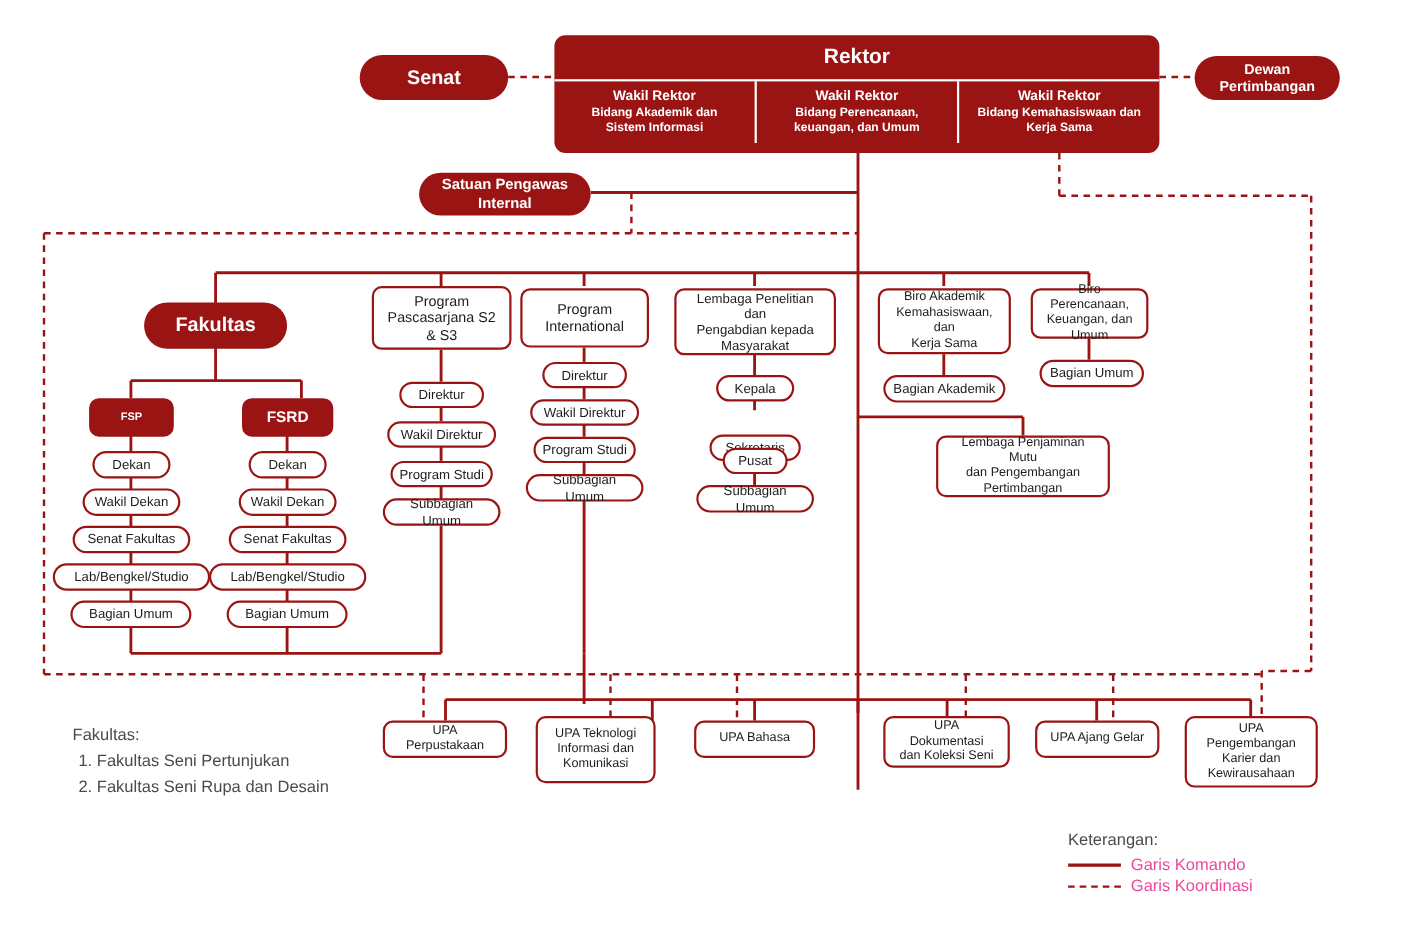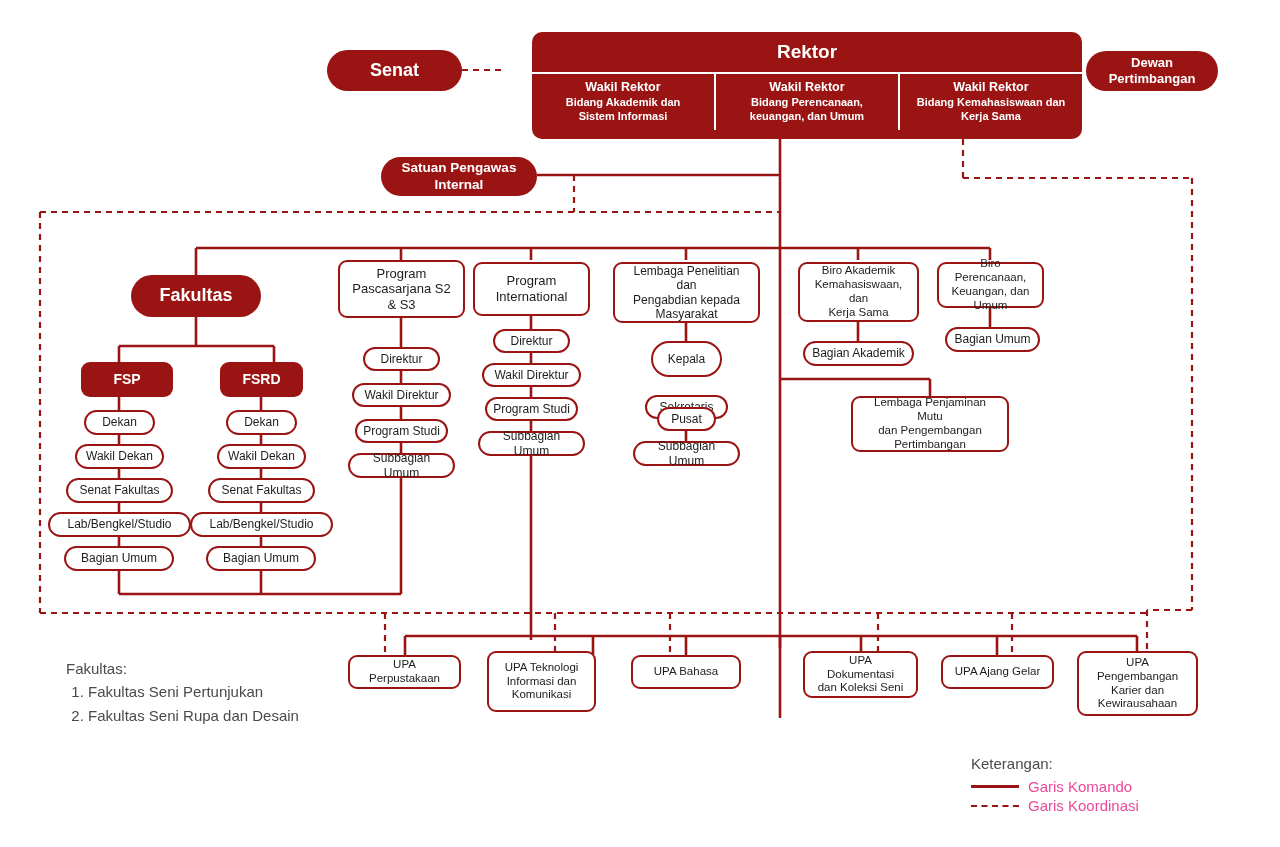--- a/index.html
+++ b/index.html
@@ -205,21 +205,21 @@
       <path d="M385,613 L385,655" stroke-dasharray="6 5" stroke-width="2.2"></path>
       <path d="M555,613 L555,655" stroke-dasharray="6 5" stroke-width="2.2"></path>
       <path d="M670,613 L670,655" stroke-dasharray="6 5" stroke-width="2.2"></path>
       <path d="M878,613 L878,655" stroke-dasharray="6 5" stroke-width="2.2"></path>
       <path d="M1012,613 L1012,655" stroke-dasharray="6 5" stroke-width="2.2"></path>
 
       <path d="M780,636 L780,718"></path>
     </g>
   </svg>
 
-  <div class="rektor-wrap" style="left:504px; top:32px; width:550px; height:107px;margin-left:28px;">
+  <div class="rektor-wrap" style="left:504px; top:32px; width:550px; height:107px;">
     <div class="rektor-title">Rektor</div>
     <div class="rektor-row">
       <div class="rektor-cell">
         <div>
           <span class="rc-title">Wakil Rektor</span>
           <span class="rc-sub">Bidang Akademik dan</span>
           <span class="rc-sub">Sistem Informasi</span>
         </div>
       </div>
       <div class="rektor-cell">
@@ -254,21 +254,21 @@
     <span>
       <span style="display:block">Satuan Pengawas</span>
       <span style="display:block">Internal</span>
     </span>
   </div>
 
   <div class="node filled pill" style="left:131px; top:275px; width:130px; height:42px; font-size:18px;">
     <span>Fakultas</span>
   </div>
 
-  <div class="node filled rectish" style="left:81px; top:362px; width:92px; height:35px; font-size:14px; border-radius:9px;">
+  <div class="node filled rectish" style="left:81px; top:362px; width:77px; height:35px; font-size:10px; border-radius:9px;">
     <span>FSP</span>
   </div>
   <div class="node filled rectish" style="left:220px; top:362px; width:83px; height:35px; font-size:14px; border-radius:9px;">
     <span>FSRD</span>
   </div>
 
   <div class="node outline pill" style="left:84px; top:410px; width:71px; height:25px; font-size:12px;">
     <span>Dekan</span>
   </div>
   <div class="node outline pill" style="left:75px; top:444px; width:89px; height:25px; font-size:12px;">
@@ -339,21 +339,21 @@
     <span>Subbagian Umum</span>
   </div>
 
   <div class="node outline" style="left:613px; top:262px; width:147px; height:61px; font-size:12px; border-radius:9px;">
     <span>
       <span style="display:block">Lembaga Penelitian dan</span>
       <span style="display:block">Pengabdian kepada</span>
       <span style="display:block">Masyarakat</span>
     </span>
   </div>
-  <div class="node outline pill" style="left:651px; top:341px; width:71px; height:36px; font-size:12px;">
+  <div class="node outline pill" style="left:651px; top:341px; width:71px; height:24px; font-size:12px;">
     <span>Kepala</span>
   </div>
   <div class="node outline pill" style="left:645px; top:374px; width:83px; height:24px; font-size:12px;margin-top:21px;">
     <span>Sekretaris</span>
   </div>
   <div class="node outline pill" style="left:657px; top:407px; width:59px; height:24px; font-size:12px;">
     <span>Pusat</span>
   </div>
   <div class="node outline pill" style="left:633px; top:441px; width:107px; height:25px; font-size:12px;">
     <span>Subbagian Umum</span>

